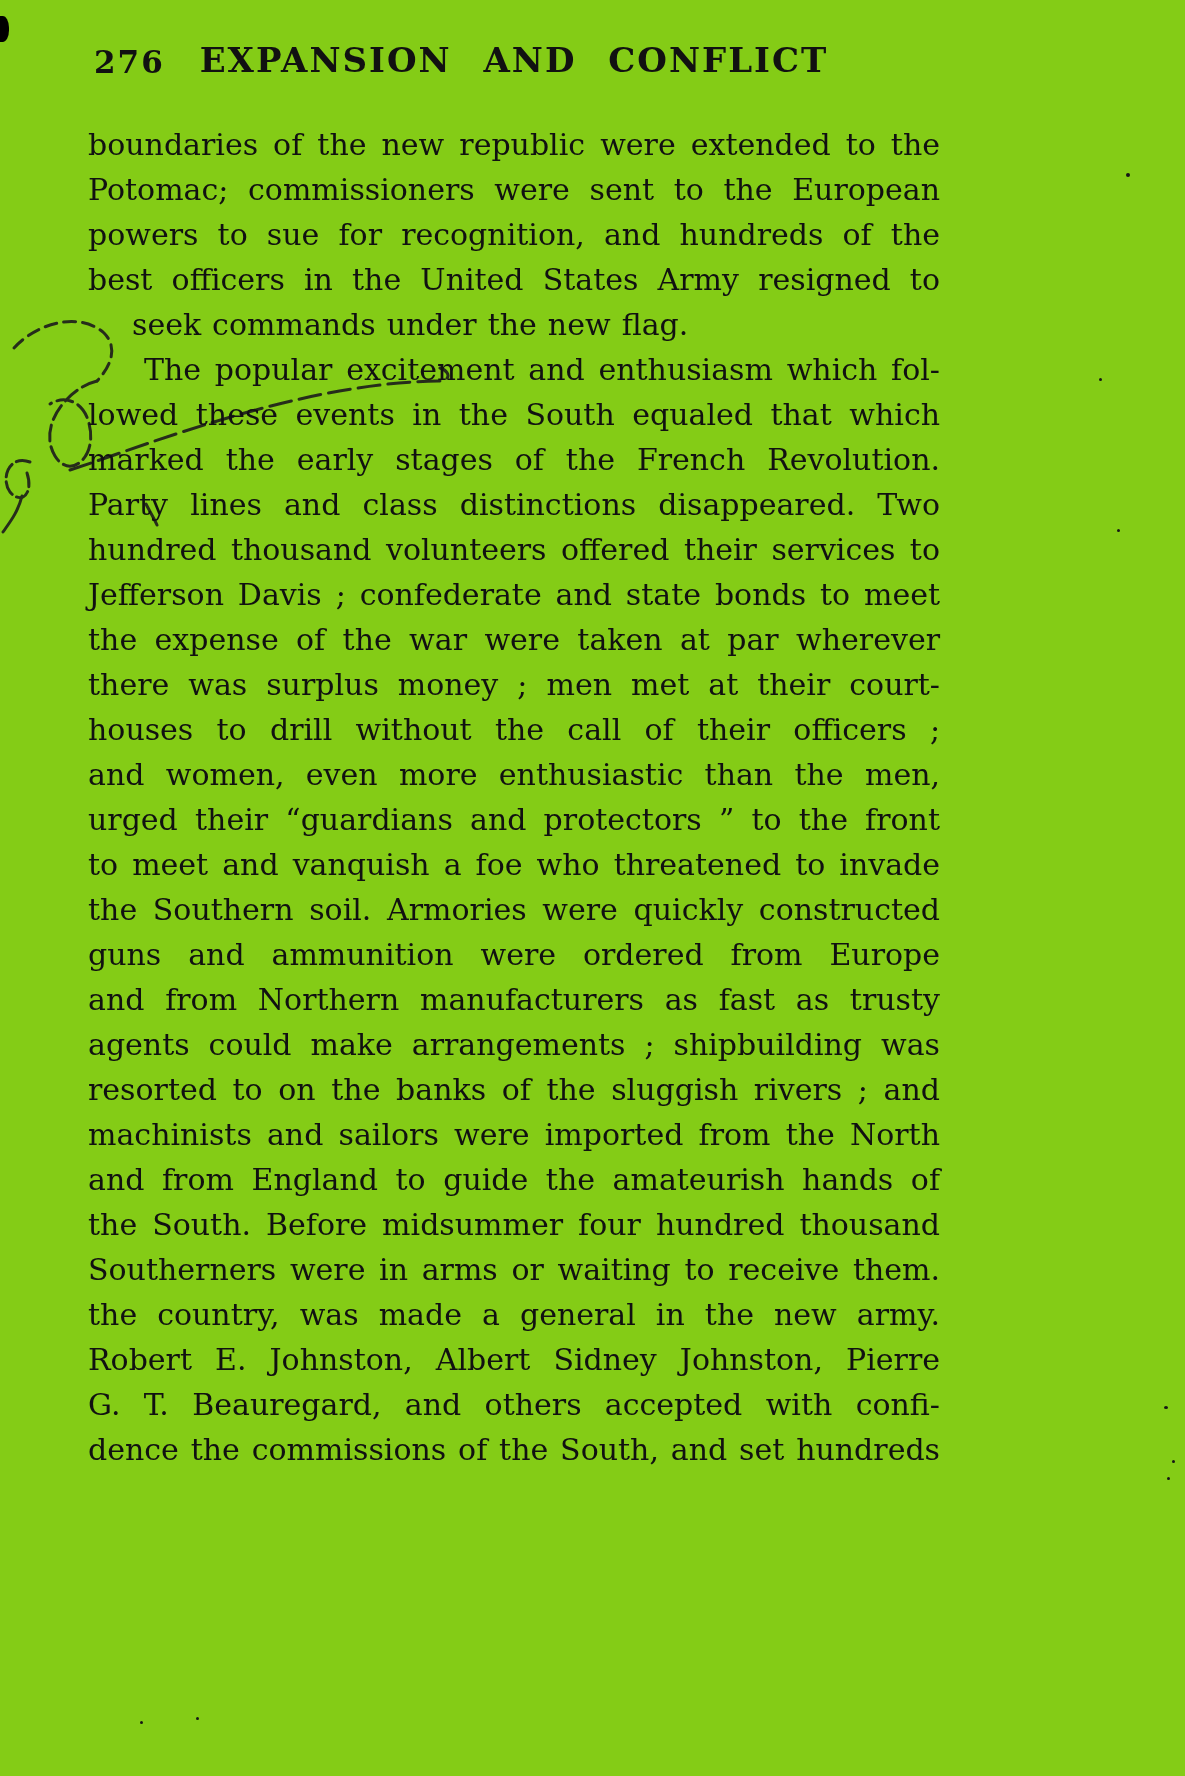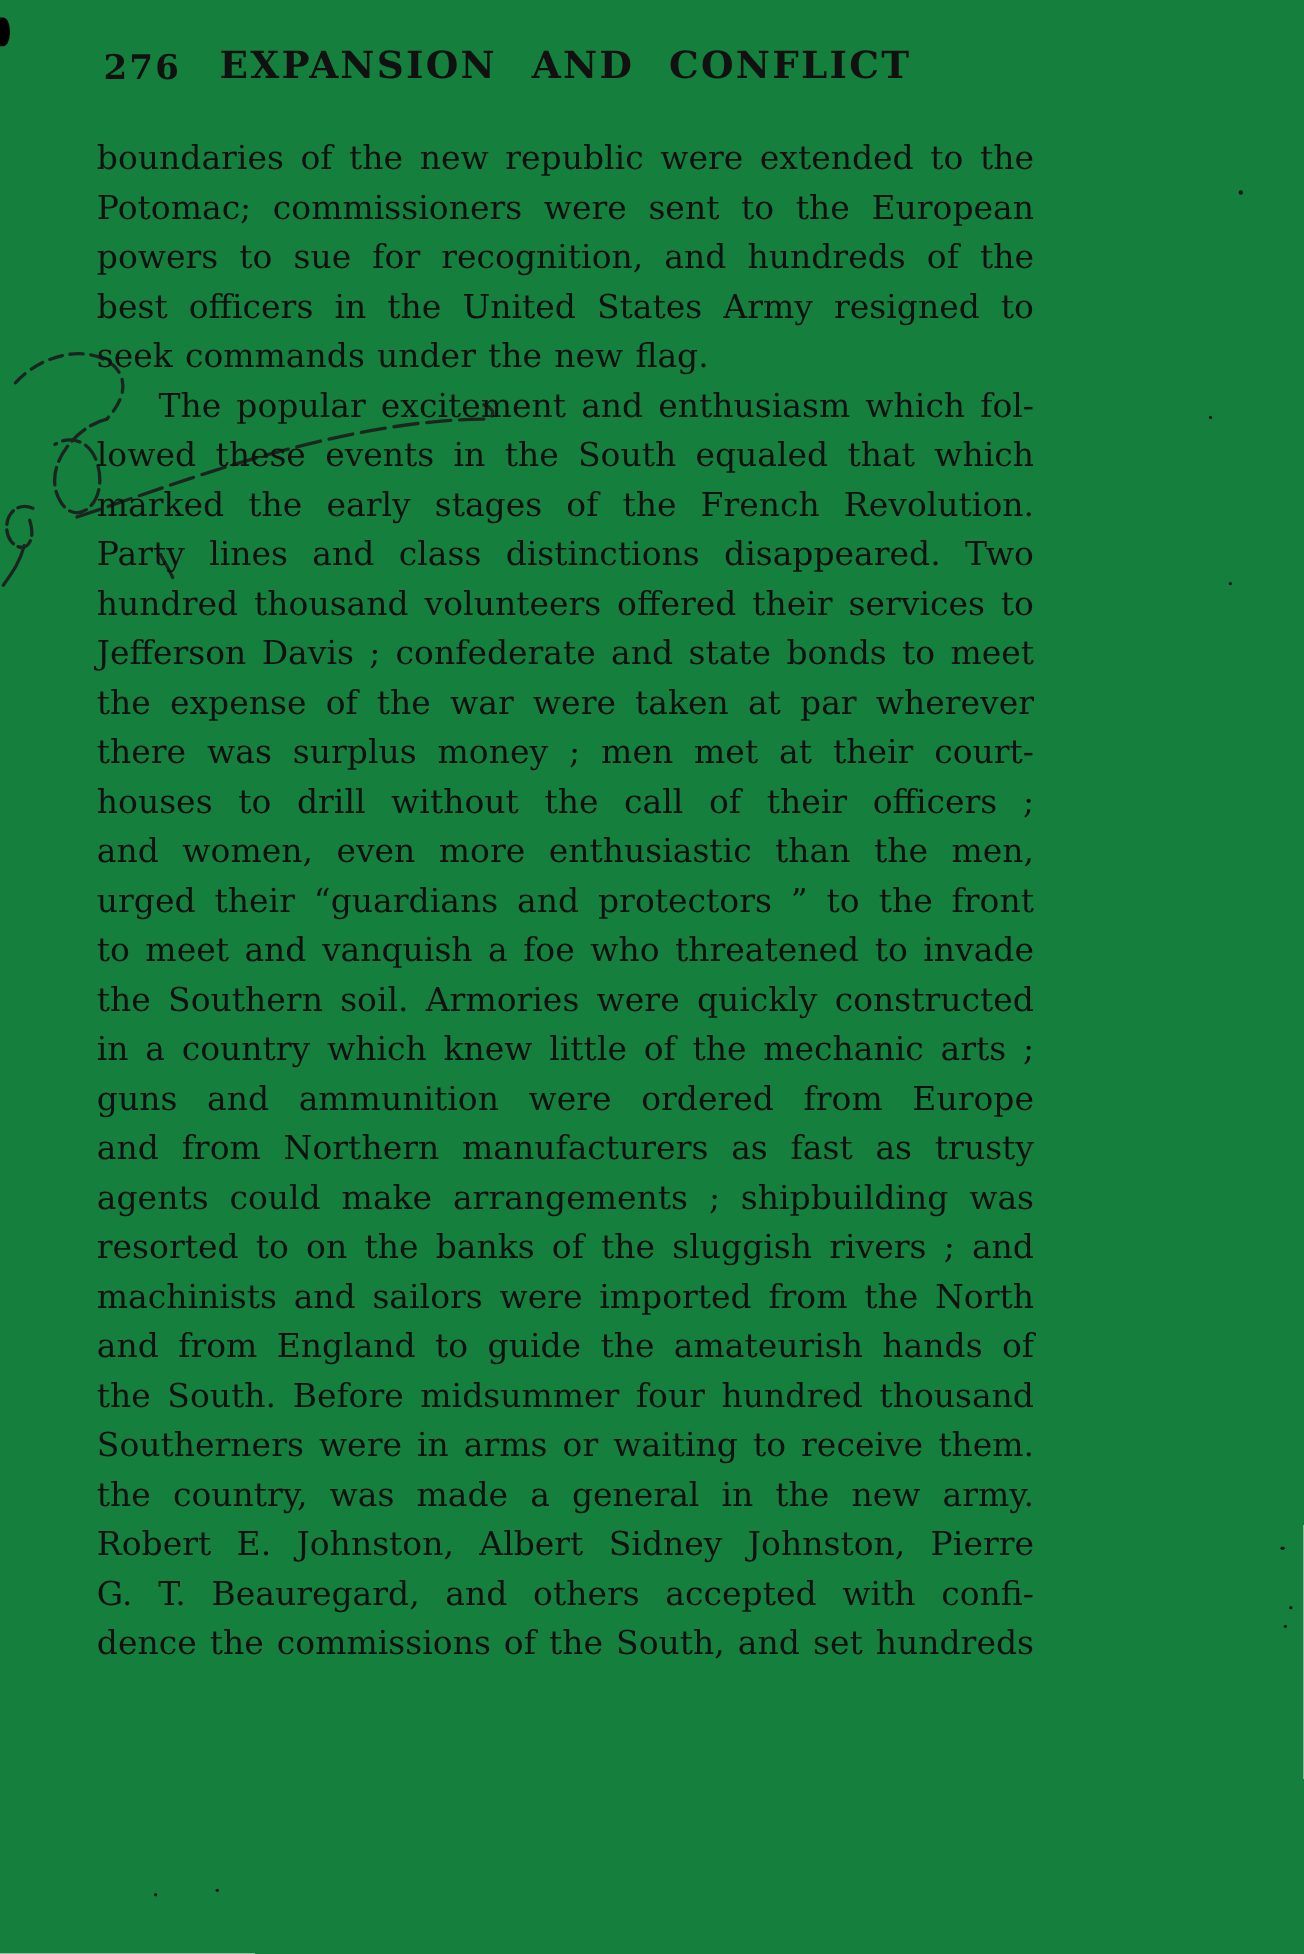--- a/index.html
+++ b/index.html
@@ -1,20 +1,20 @@
 <!DOCTYPE html>
 <html><head>
 <meta charset="utf-8">
 <style>
   html, body { margin: 0; padding: 0; background: #e8e8e8; }
   .page {
     position: relative;
     width: 1185px;
     height: 1776px;
-    background: #15803d;
+    background: #84cc16;
     font-family: "DejaVu Serif", "Liberation Serif", serif;
     color: #111111;
     overflow: hidden;
     margin: 0 auto;
   }
   .header {
     position: absolute;
     top: 40px;
     left: 88px;
     width: 852px;
@@ -45,21 +45,21 @@
   }
   .line {
     font-size: 30px;
     line-height: 45px;
     height: 45px;
     text-align: justify;
     text-align-last: justify;
     word-spacing: 1.5px;
     white-space: normal;
   }
-  .line.lastline { text-align-last: left; }
+  .line.lastline { text-align-last: left; margin-left: 44px; }
   .line.indent { text-indent: 56px; }
   .scribble {
     position: absolute;
     left: 0; top: 260px;
     width: 480px; height: 290px;
     pointer-events: none;
   }
   .corner-mark {
     position: absolute;
     left: 0; top: 16px;
@@ -117,21 +117,20 @@
     <div class="line">Party lines and class distinctions disappeared. Two</div>
     <div class="line">hundred thousand volunteers offered their services to</div>
     <div class="line">Jefferson Davis ; confederate and state bonds to meet</div>
     <div class="line">the expense of the war were taken at par wherever</div>
     <div class="line">there was surplus money ; men met at their court-</div>
     <div class="line">houses to drill without the call of their officers ;</div>
     <div class="line">and women, even more enthusiastic than the men,</div>
     <div class="line">urged their “guardians and protectors ” to the front</div>
     <div class="line">to meet and vanquish a foe who threatened to invade</div>
     <div class="line">the Southern soil. Armories were quickly constructed</div>
-    <div class="line">in a country which knew little of the mechanic arts ;</div>
     <div class="line">guns and ammunition were ordered from Europe</div>
     <div class="line">and from Northern manufacturers as fast as trusty</div>
     <div class="line">agents could make arrangements ; shipbuilding was</div>
     <div class="line">resorted to on the banks of the sluggish rivers ; and</div>
     <div class="line">machinists and sailors were imported from the North</div>
     <div class="line">and from England to guide the amateurish hands of</div>
     <div class="line">the South. Before midsummer four hundred thousand</div>
     <div class="line">Southerners were in arms or waiting to receive them.</div>
     <div class="line">the country, was made a general in the new army.</div>
     <div class="line">Robert E. Johnston, Albert Sidney Johnston, Pierre</div>

